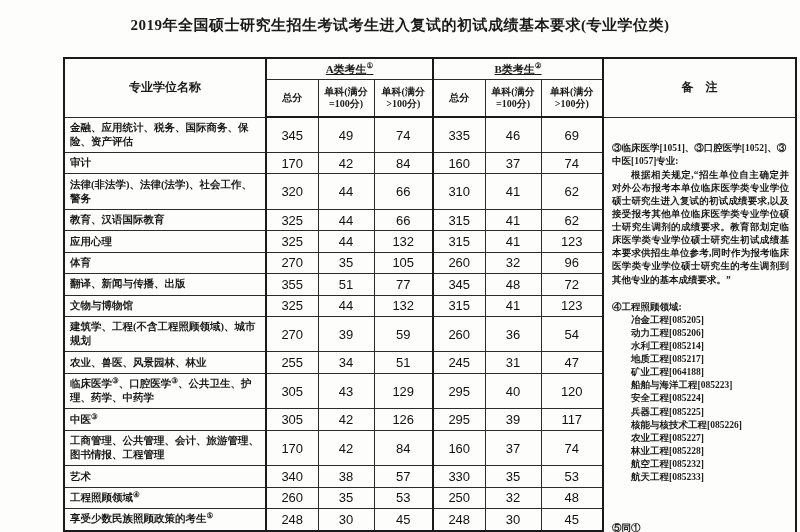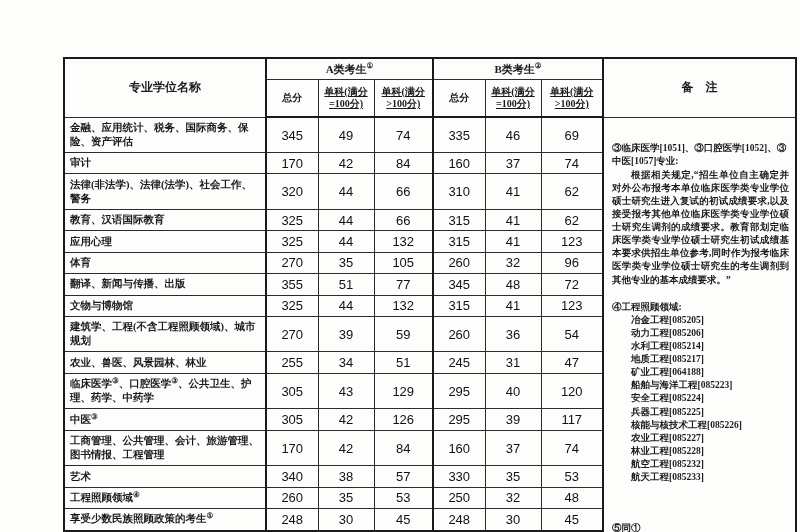--- a/index.html
+++ b/index.html
@@ -6,23 +6,23 @@
   .page{position:relative;width:800px;height:532px;background:#fdfdfc;overflow:hidden;
         font-family:"Liberation Serif","DejaVu Serif",serif;color:#1b1b1b;}
   .title{position:absolute;top:16px;left:0;width:100%;text-align:center;
          font-size:15px;font-weight:700;letter-spacing:.5px;}
   table.score{position:absolute;left:63px;top:57px;width:732px;border-collapse:collapse;
               table-layout:fixed;border:2px solid #1a1a1a;}
   col.c0{width:202px}col.c1{width:52px}col.c2{width:56px}col.c3{width:59px}
   col.c4{width:52px}col.c5{width:56px}col.c6{width:62px}col.c7{width:193px}
   th,td{border:1px solid #2b2b2b;padding:2px 3px;vertical-align:middle;}
   thead th{font-weight:700;font-size:11px;text-align:center;}
-  thead .grp{height:16px;font-size:11px;}
+  thead .grp{height:16px;font-size:11px;text-decoration:underline;}
   thead .sub{font-size:10px;line-height:1.25;height:34px;padding:1px;}
-  thead .sub div{white-space:nowrap;text-decoration:underline;}
+  thead .sub div{white-space:nowrap;}
   .namehead{font-size:12px;margin-left:16px;}
   .remhead{letter-spacing:1em;text-indent:1em;font-size:12px;}
   td.c-name{font-size:10.5px;font-weight:700;line-height:1.32;padding:3px 3px 3px 5px;
             text-align:left;}
   td.n{font-family:"Liberation Sans","DejaVu Sans",sans-serif;font-size:13px;
        text-align:center;color:#111;}
   .sep{border-right:2px solid #1a1a1a !important;}
   thead tr.h2 th{border-bottom:2px solid #1a1a1a;}
   td.remarks{vertical-align:top;padding:24px 6px 6px 8px;font-size:9.5px;font-weight:700;
              line-height:1.38;border-left:2px solid #1a1a1a;}
@@ -32,20 +32,21 @@
   .note-items div{padding-left:2em;white-space:nowrap;}
   .note5{margin-top:38px;}
   td.footer-cell{border-top:2px solid #1a1a1a;font-size:10.5px;font-weight:700;
                  padding:4px 4px 5px 5px;text-align:left;}
   sup{font-size:7.5px;line-height:0;}
 </style>
 </head>
 <body>
 
 <div class="page">
+  <div class="title">2019年全国硕士研究生招生考试考生进入复试的初试成绩基本要求(专业学位类)</div>
 
   <table class="score">
     <colgroup>
       <col class="c0">
         <col class="c1">
         <col class="c2">
         <col class="c3">
       <col class="c4">
         <col class="c5">
         <col class="c6">

